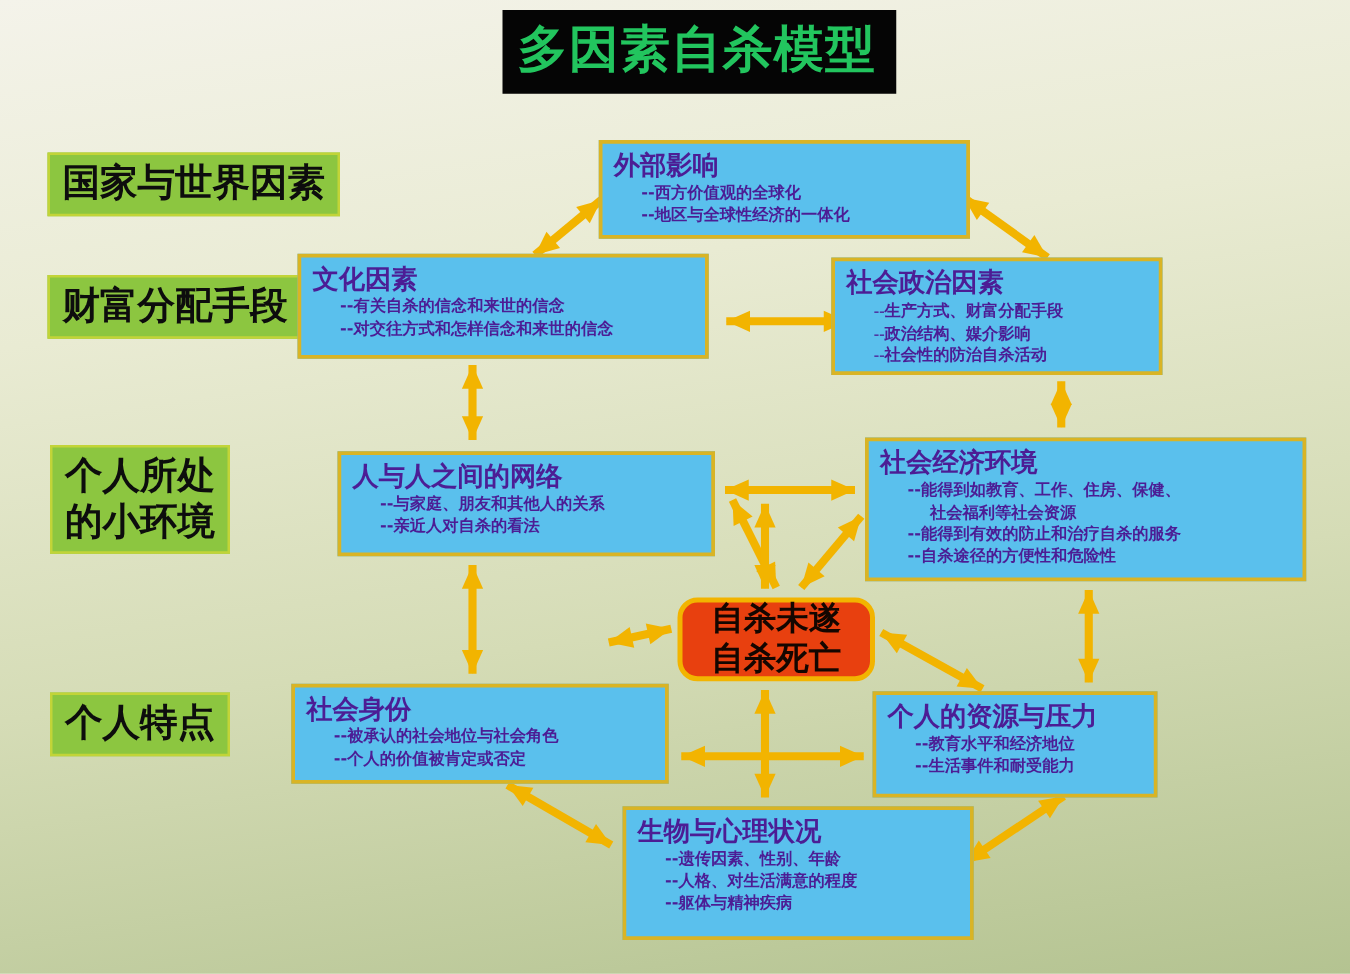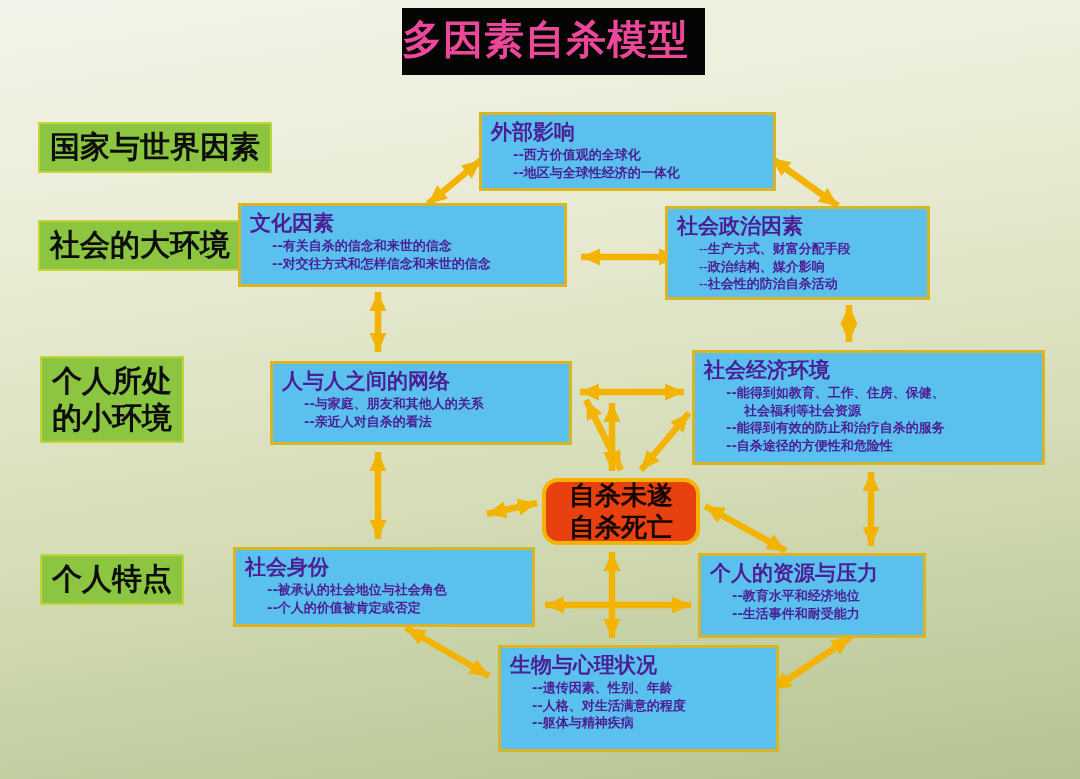--- a/index.html
+++ b/index.html
@@ -7,23 +7,23 @@
   #stage{
     position:relative;
     width:1080px;height:779px;
     overflow:hidden;
     background:linear-gradient(172deg,#f4f3ea 0%,#e9ebd3 30%,#d5dcb6 62%,#b4c391 100%);
   }
   #arrow-layer{position:absolute;left:0;top:0;width:1080px;height:779px;z-index:1;}
 
   .title-banner{
     position:absolute;left:402px;top:8px;z-index:3;
-    background:#050505;color:#ec4899;
+    background:#050505;color:#22c55e;
     font-size:40px;font-weight:bold;
-    padding:4px 16px 8px 0;letter-spacing:1px;
+    padding:4px 16px 8px 12px;letter-spacing:1px;
     white-space:nowrap;
   }
 
   .row-label{
     position:absolute;z-index:2;
     background:#8cc640;border:2px solid #c2d438;
     color:#0d0d0d;font-size:30px;font-weight:bold;
     padding:5px 10px;line-height:1.22;white-space:nowrap;
   }
   #label-nation{left:38px;top:122px;}
@@ -116,21 +116,21 @@
       <polygon points="851,637 830.4862874321853,640.5266977025374 839.9573891609074,654.6440002793117" fill="#F2B400"></polygon>
       <polygon points="772,690 792.5137125678147,686.4733022974626 783.0426108390926,672.3559997206883" fill="#F2B400"></polygon>
     </svg>
 
   <div class="title-banner">多因素自杀模型</div>
 
   <div class="row-label" id="label-nation">
     <span>国家与世界因素</span>
   </div>
   <div class="row-label" id="label-society">
-    <span>社会的大环境</span>
+    <span>财富分配手段</span>
   </div>
   <div class="row-label" id="label-micro">
     <span>个人所处</span><br>
     <span>的小环境</span>
   </div>
   <div class="row-label" id="label-personal">
     <span>个人特点</span>
   </div>
 
   <div class="node" id="node-external">

